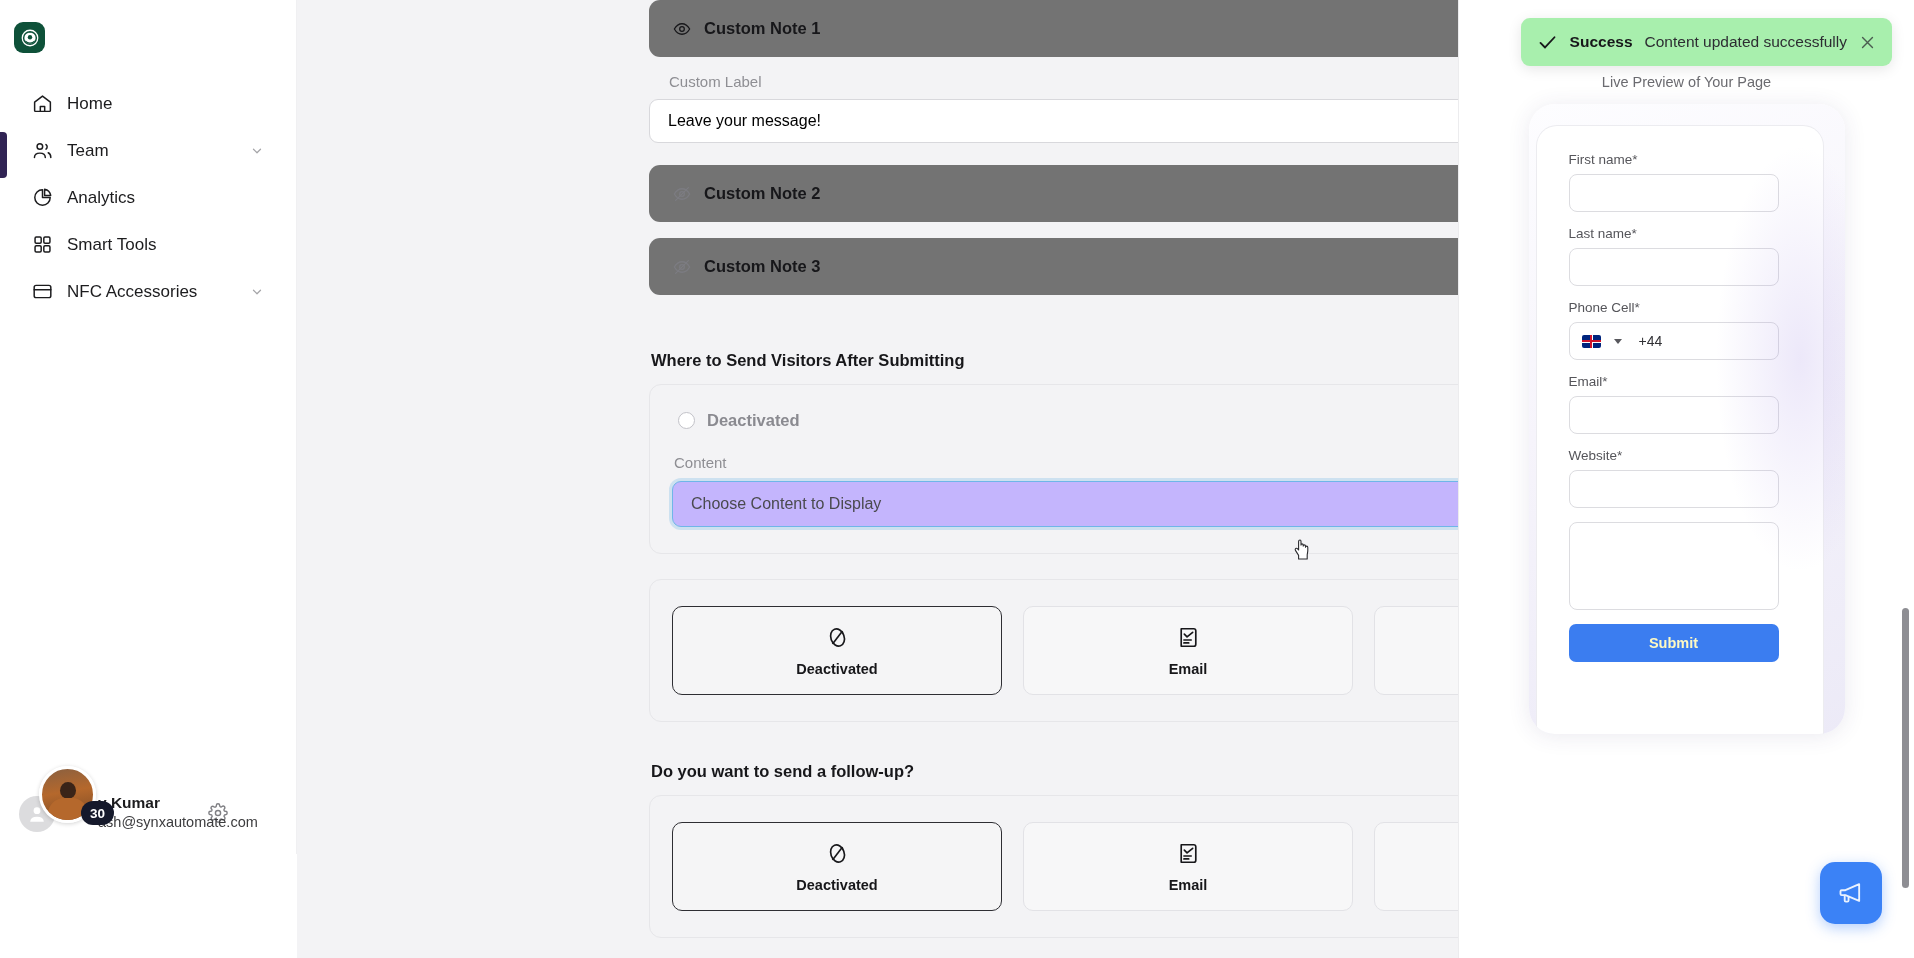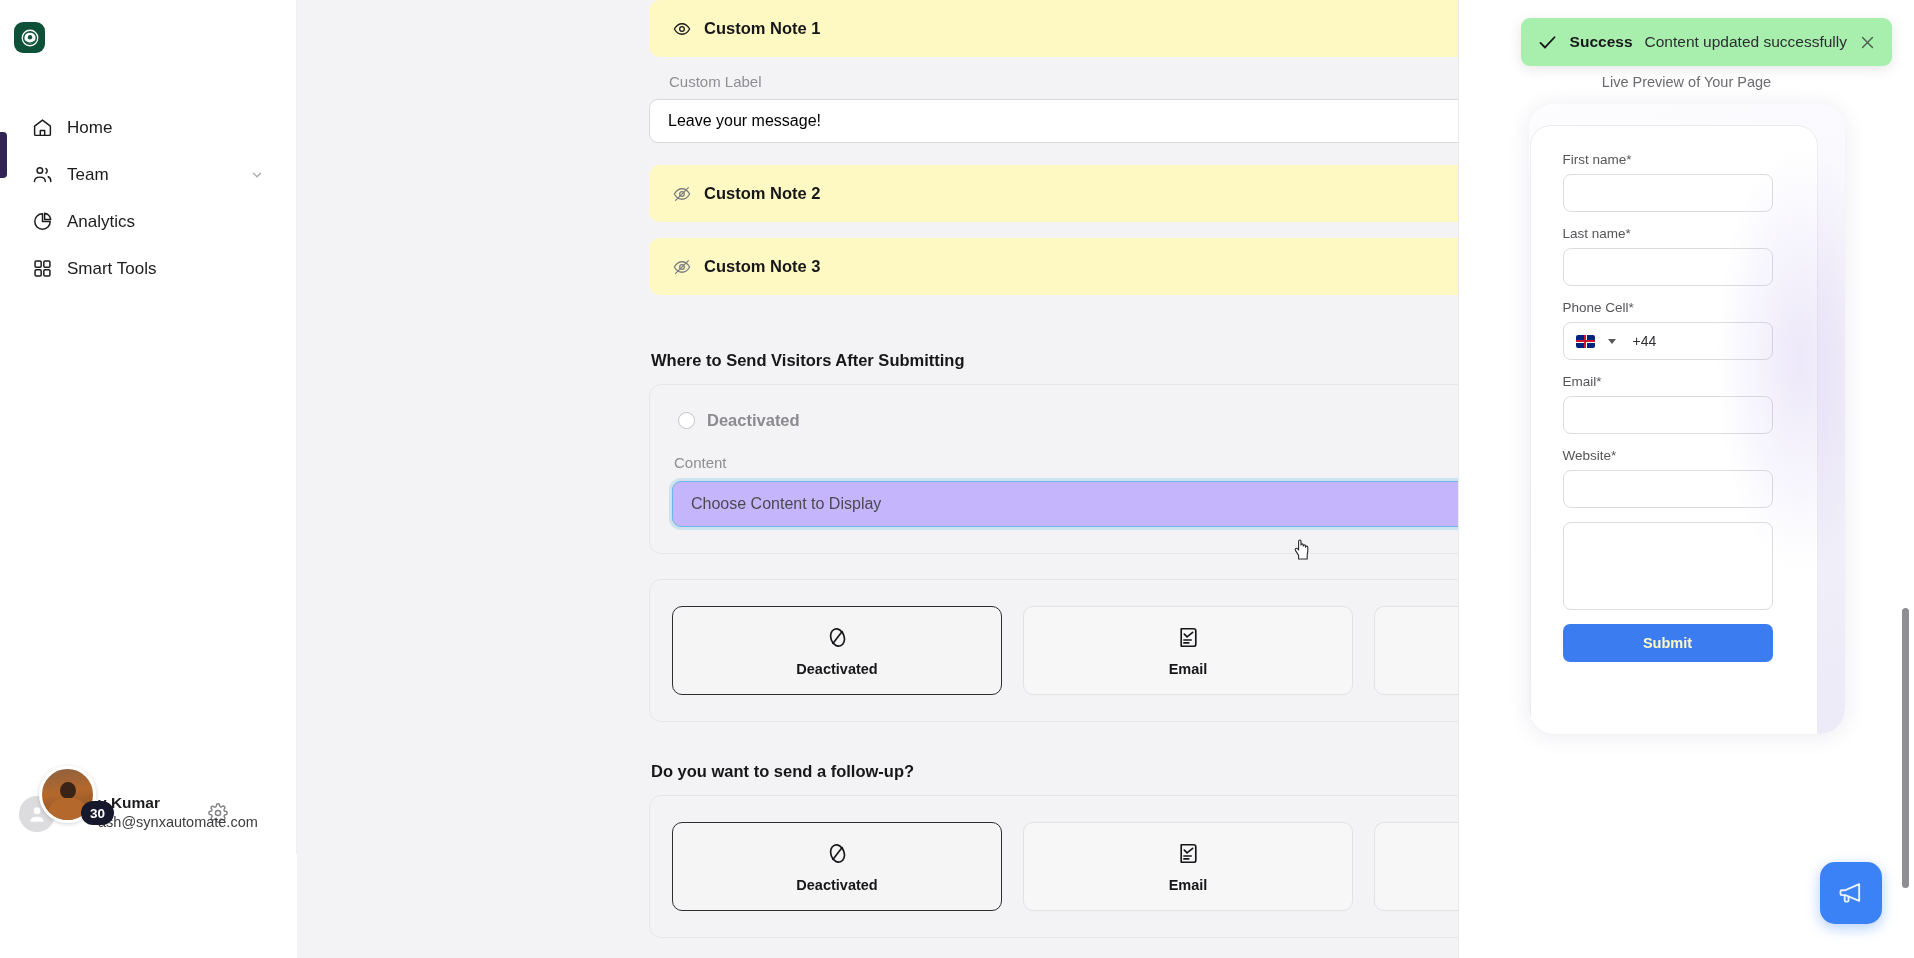--- a/index.html
+++ b/index.html
@@ -16,21 +16,21 @@
     position: absolute; left: 0; top: 132px;
     width: 7px; height: 46px; border-radius: 0 4px 4px 0;
     background: #312454; z-index: 20;
   }
 
   
   .sidebar {
     width: 297px; height: 854px; flex: 0 0 297px;
     background: #ffffff; position: relative;
     border-right: 1px solid #f0f0f2;
-    display: flex; flex-direction: column; gap: 24px;
+    display: flex; flex-direction: column;
   }
   .logo-wrap { padding: 22px 0 0 14px; }
   .logo {
     width: 31px; height: 31px; border-radius: 9px;
     background: #0e5139; display: flex; align-items: center; justify-content: center;
   }
   .nav { margin-top: 28px; padding: 0 18px; display: flex; flex-direction: column; gap: 2px; }
   .nav-item {
     display: flex; align-items: center; gap: 14px;
     height: 45px; padding: 0 14px; border-radius: 9px;
@@ -82,21 +82,21 @@
   
   .main-col {
     flex: 1; position: relative; height: 958px;
     background: #f3f3f5; overflow: hidden;
     border-right: 1px solid #ececee;
   }
   .main-scroll { padding: 0 352px 0 352px; }
   .content { width: 1078px; margin: 0 auto; padding-bottom: 40px; }
 
   .card-white {
-    background: #fef9c3; border-radius: 11px; padding: 0 24px;
+    background: #737373; border-radius: 11px; padding: 0 24px;
     display: flex; align-items: center; justify-content: space-between;
     height: 57px; margin-bottom: 16px;
   }
   .note-left { display: flex; align-items: center; gap: 13px; }
   .note-title { font-size: 16.5px; font-weight: 600; color: #17171a; }
 
   .field-label { font-size: 15px; color: #8e8e93; margin: 6px 0 9px 20px; }
   .text-input {
     width: 100%; height: 44px; border-radius: 9px;
     border: 1px solid #d8d8dc; background: #fff;
@@ -165,21 +165,21 @@
     background: linear-gradient(160deg,#fdfdff 0%,#f6f4fb 45%,#eceaf7 100%);
     border-radius: 26px; box-shadow: 0 2px 22px rgba(60,50,110,.10);
     overflow: hidden;
   }
   .phone-outer::after {
     content:""; position:absolute; right:-40px; top:40px;
     width: 170px; height: 430px; border-radius: 50%;
     background: radial-gradient(ellipse at center, rgba(170,150,230,.22), rgba(255,255,255,0) 70%);
   }
   .phone-inner {
-    position: absolute; left: 2px; top: 22px;
+    position: absolute; left: 8px; top: 22px;
     width: 286px; height: 608px; background: #fff;
     border-radius: 20px 20px 0 0; box-shadow: 0 0 0 1px #ececf0;
     padding: 26px 44px 0 32px; overflow: hidden;
   }
   .pf-label { font-size: 13.5px; color: #55555a; margin-bottom: 7px; }
   .pf-input {
     width: 100%; height: 38px; border: 1px solid #dcdce0;
     border-radius: 8px; background: #fff; margin-bottom: 14px;
     display: flex; align-items: center; padding: 0 12px; gap: 13px;
   }
@@ -306,20 +306,34 @@
           <svg width="21" height="21" viewBox="0 0 24 24" fill="none" stroke="#1c1c1e" stroke-width="1.7">
             <rect x="3.5" y="3.5" width="7" height="7" rx="1.4"></rect>
             <rect x="13.5" y="3.5" width="7" height="7" rx="1.4"></rect>
             <rect x="3.5" y="13.5" width="7" height="7" rx="1.4"></rect>
             <rect x="13.5" y="13.5" width="7" height="7" rx="1.4"></rect>
           </svg>
         </span>
         <span class="nav-label">Smart Tools</span>
       </div>
 
+      <div class="nav-item">
+        <span class="nav-ico">
+          <svg width="21" height="21" viewBox="0 0 24 24" fill="none" stroke="#1c1c1e" stroke-width="1.7" stroke-linecap="round" stroke-linejoin="round">
+            <rect x="2.5" y="5" width="19" height="14" rx="2.2"></rect>
+            <path d="M2.5 10h19"></path>
+          </svg>
+        </span>
+        <span class="nav-label">NFC Accessories</span>
+        <span class="chev">
+          <svg width="14" height="14" viewBox="0 0 24 24" fill="none" stroke="#5a5a60" stroke-width="2.1" stroke-linecap="round" stroke-linejoin="round">
+              <path d="M6 9l6 6 6-6"></path>
+            </svg>
+        </span>
+      </div>
     </nav>
 
     <div class="user-block">
       <div class="avatar-ghost">
         <svg width="22" height="22" viewBox="0 0 24 24" fill="#ffffff">
           <circle cx="12" cy="8.4" r="3.7"></circle>
           <path d="M4.6 20.5 q0-5.6 7.4-5.6 t7.4 5.6 Z"></path>
         </svg>
       </div>
       <div class="avatar-main">

